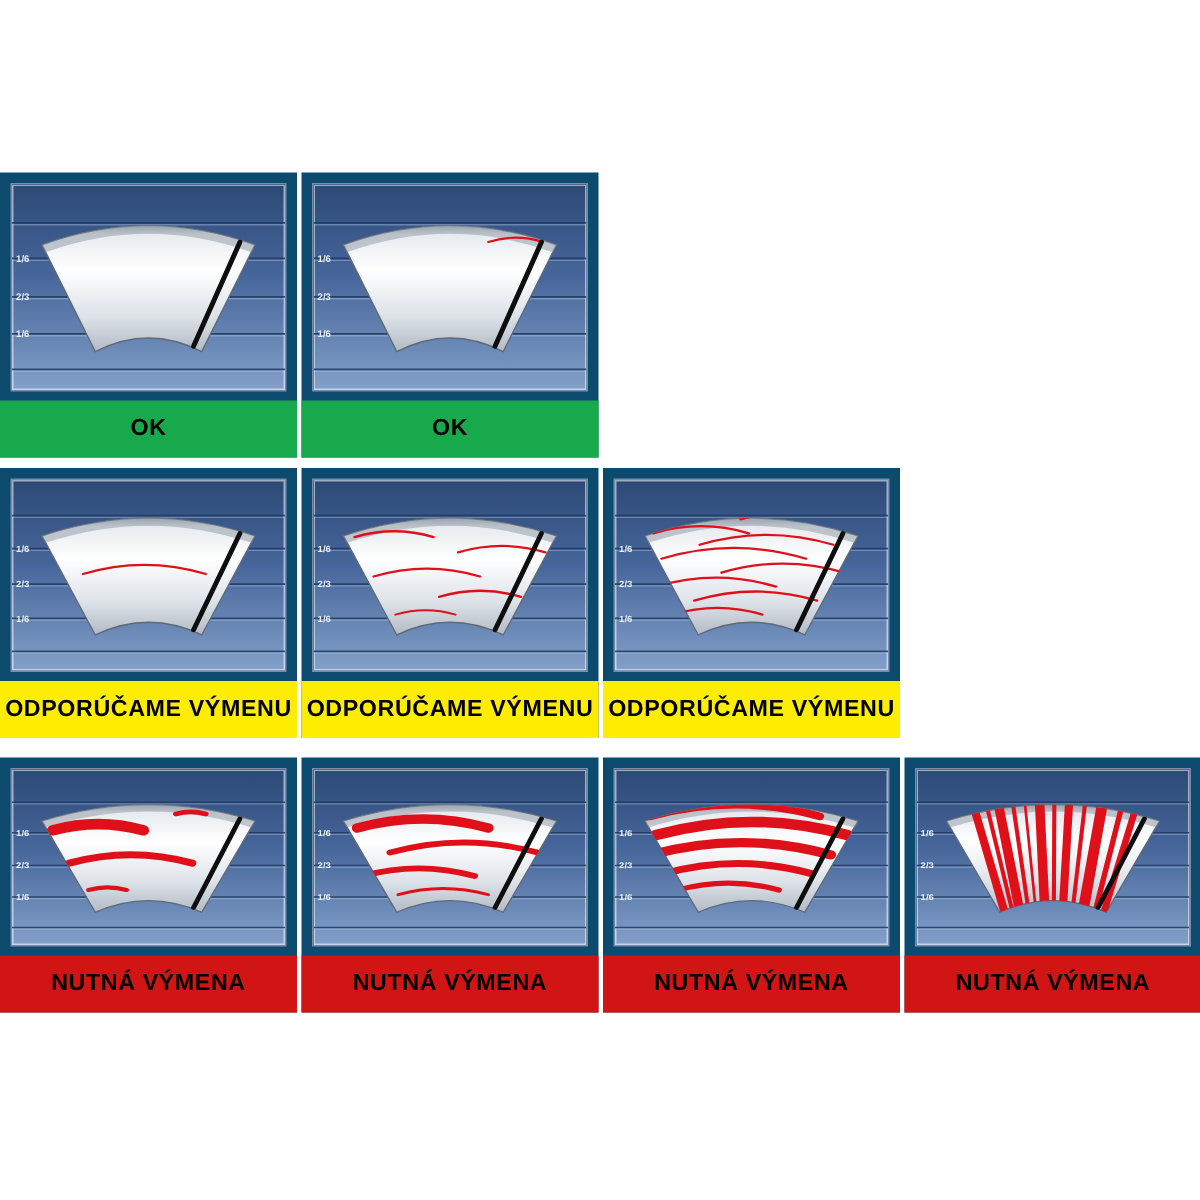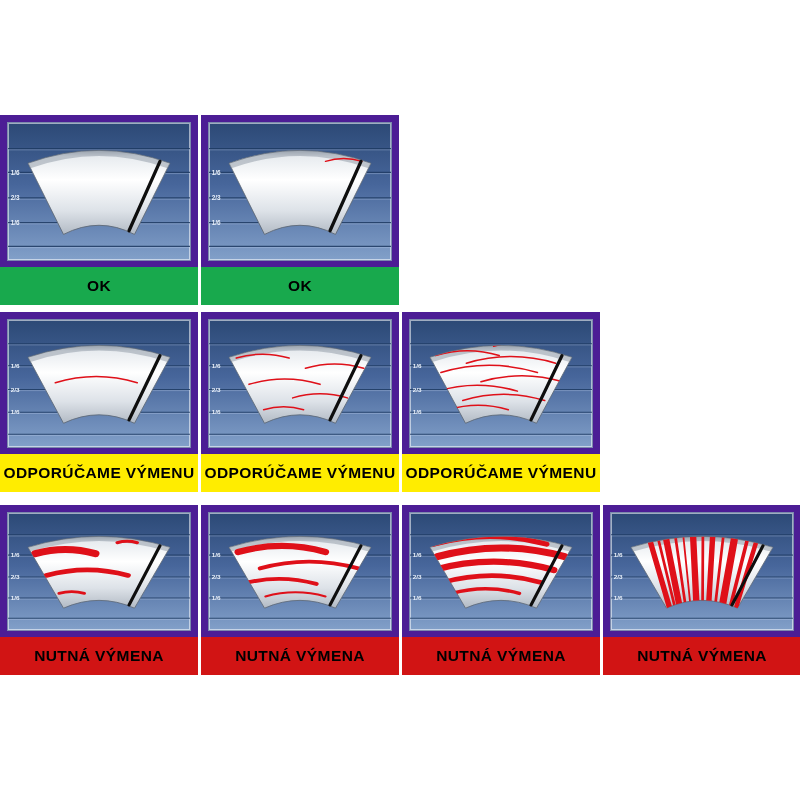--- a/index.html
+++ b/index.html
@@ -1,18 +1,18 @@
 <!DOCTYPE html>
 <html><head>
 <meta charset="utf-8">
 <style>
   html,body{margin:0;padding:0;background:#ffffff;}
   body{width:800px;height:800px;font-family:"Liberation Sans",sans-serif;}
   .page{position:relative;width:800px;height:800px;background:#ffffff;overflow:hidden;}
-  .cell{position:absolute;display:flex;flex-direction:column;background:#4c1d95;box-sizing:border-box;}
+  .cell{position:absolute;display:flex;flex-direction:column;background:#0c4a6e;box-sizing:border-box;}
   .panel-wrap{flex:1 1 auto;padding:7px 7px 6px;box-sizing:border-box;}
   .panel{position:relative;width:100%;height:100%;box-sizing:border-box;
          border:1px solid #7b8aad;
          box-shadow:inset 0 0 0 1px rgba(255,255,255,.55);
          background:linear-gradient(180deg,#2c4976 0%,#47669b 45%,#82a0c9 100%);
          overflow:hidden;}
   .panel svg{position:absolute;left:0;top:0;width:100%;height:100%;display:block;}
   .band{flex:0 0 38px;height:38px;display:flex;align-items:center;justify-content:center;
         font-weight:700;font-size:15.5px;letter-spacing:.4px;color:#000;}
   .band span{white-space:nowrap;}

